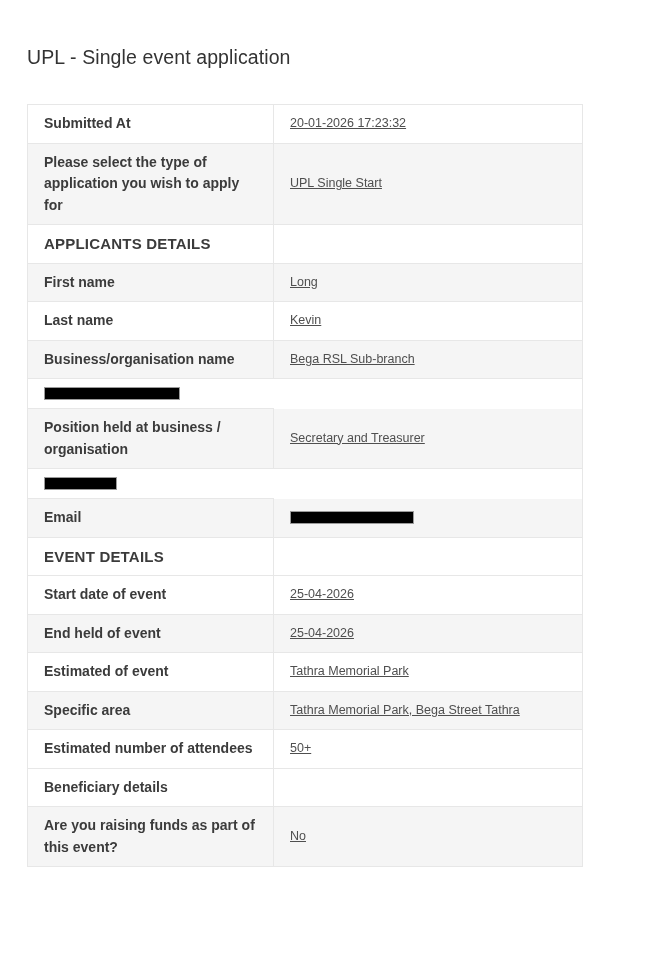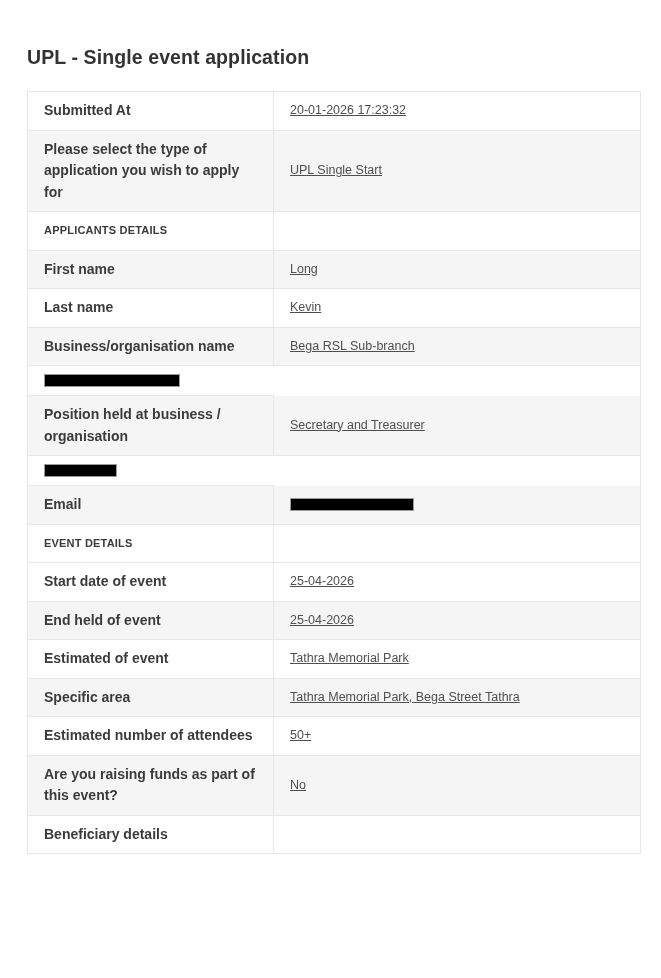--- a/index.html
+++ b/index.html
@@ -10,28 +10,28 @@
     background: #ffffff;
     font-family: "Liberation Sans", "DejaVu Sans", sans-serif;
     overflow: hidden;
   }
   .page {
     padding: 46px 20px 0 27px;
   }
   .page-title {
     margin: 0;
     font-size: 19.5px;
-    font-weight: 700;
+    font-weight: 400;
     color: var(--title-text, #333333);
     letter-spacing: 0.1px;
   }
   .app-table {
     display: table;
-    width: 614px;
-    margin-top: 22px;
+    width: 556px;
+    margin-top: 35px;
     border-collapse: collapse;
     border: 1px solid var(--border, #e7e7e7);
     table-layout: fixed;
   }
   .row { display: table-row; }
   .row.alt .cell { background: var(--alt-bg, #f5f5f5); }
   .cell {
     display: table-cell;
     vertical-align: middle;
     padding: 8px 16px;
@@ -46,21 +46,21 @@
     line-height: 21.5px;
     color: var(--label-text, #3b3b3b);
   }
   .value-cell {
     font-size: 12.5px;
     line-height: 17px;
     color: var(--value-text, #4f4f4f);
     text-decoration: underline;
   }
   .section .label-cell {
-    font-size: 11px;
+    font-size: 15px;
     letter-spacing: 0.2px;
   }
   .redaction-bar {
     height: 13px;
     background: var(--redaction, #000000);
     border: 1px solid #9b9b9b;
   }
 </style>
 </head>
 <body>
@@ -184,30 +184,30 @@
     </div>
   </div>
       <div class="row">
     <div class="cell label-cell">
       <span>Estimated number of attendees</span>
     </div>
     <div class="cell value-cell">
       <span>50+</span>
     </div>
   </div>
+      <div class="row">
+    <div class="cell label-cell">
+      <span>Beneficiary details</span>
+    </div>
+    <div class="cell value-cell">
+      <span></span>
+    </div>
+  </div>
       <div class="row alt">
     <div class="cell label-cell">
       <span>Are you raising funds as part of this event?</span>
     </div>
     <div class="cell value-cell">
       <span>No</span>
-    </div>
-  </div>
-      <div class="row">
-    <div class="cell label-cell">
-      <span>Beneficiary details</span>
-    </div>
-    <div class="cell value-cell">
-      <span></span>
     </div>
   </div>
     </div>
 </div>
 
 </body></html>

